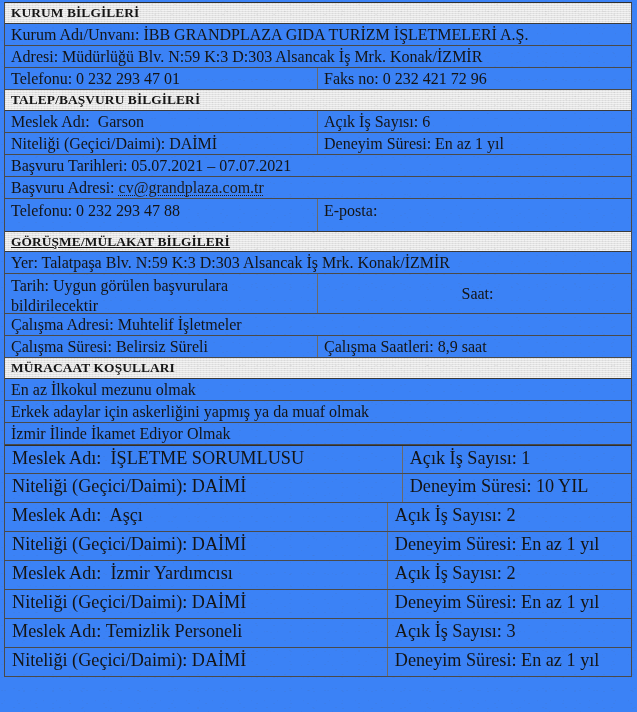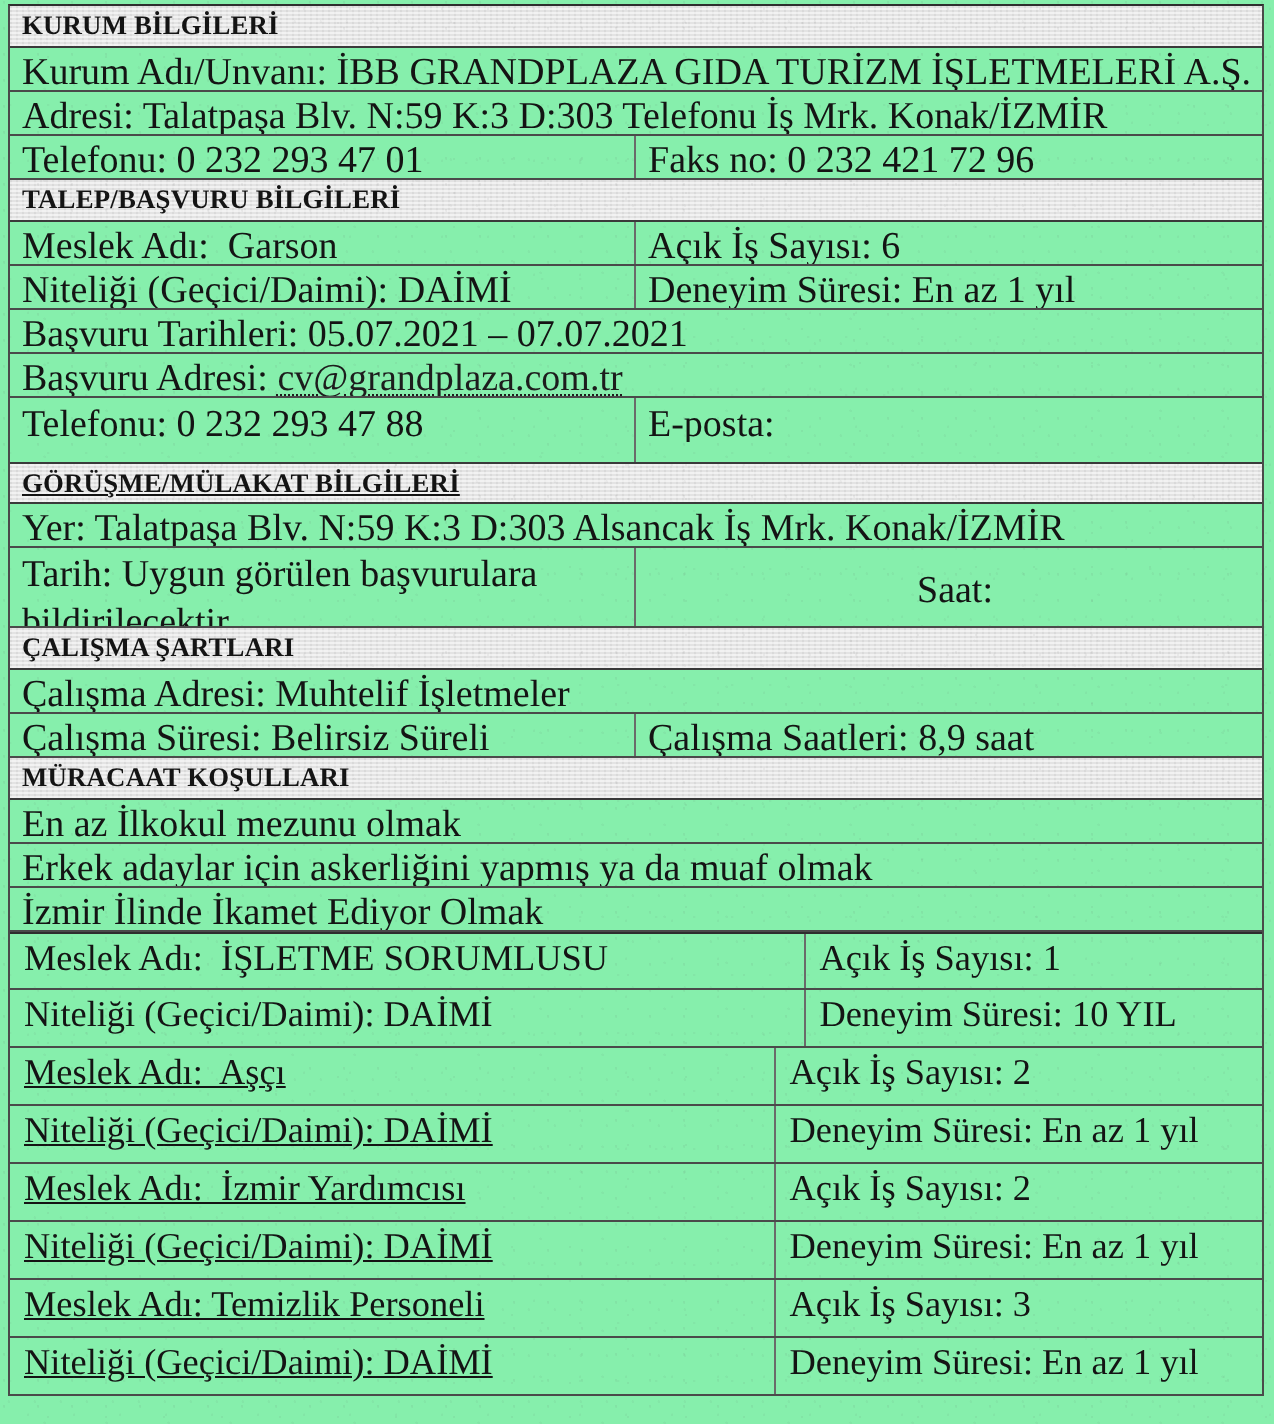--- a/index.html
+++ b/index.html
@@ -14,21 +14,21 @@
     overflow: hidden;
     font-family: "Liberation Serif", "DejaVu Serif", serif;
     color: #141414;
     -webkit-font-smoothing: antialiased;
   }
 
   .page {
     position: relative;
     width: 637px;
     height: 712px;
-    background: #86efac;
+    background: #3b82f6;
   }
 
   
   .scan-noise {
     position: absolute;
     inset: 0;
     pointer-events: none;
     z-index: 40;
     opacity: .5;
     background-image:
@@ -72,38 +72,38 @@
   .band .cell {
     font-weight: bold;
     font-size: 13.4px;
     letter-spacing: .1px;
     padding-top: 2px;
   }
 
   .cell {
     box-sizing: border-box;
     padding: 1px 0 1px 6px;
-    font-size: 19px;
+    font-size: 16px;
     line-height: 1.26;
     white-space: pre-wrap;
     overflow: hidden;
   }
 
   .cell.full  { width: 100%; }
 
   
   .cell.l-up  { width: 314px; border-right: 1.1px solid #6a6a6a; }
   .cell.r-up  { width: 314px; }
 
   
   .cell.l-j1  { width: 399px; border-right: 1.1px solid #6a6a6a; }
   .cell.r-j1  { width: 229px; }
 
   
-  .cell.l-j2  { width: 384px; border-right: 1.1px solid #6a6a6a; text-decoration: underline; }
+  .cell.l-j2  { width: 384px; border-right: 1.1px solid #6a6a6a; }
   .cell.r-j2  { width: 244px; }
 
   
   .big .cell {
     font-size: 18.2px;
     line-height: 1.3;
     padding-left: 7px;
   }
 
   
@@ -136,21 +136,21 @@
 
     <div class="row band h-band">
       <div class="cell full">KURUM BİLGİLERİ</div>
     </div>
 
     <div class="row h-std">
       <div class="cell full">Kurum Adı/Unvanı: İBB GRANDPLAZA GIDA TURİZM İŞLETMELERİ A.Ş.</div>
     </div>
 
     <div class="row h-std">
-      <div class="cell full">Adresi: Talatpaşa Blv. N:59 K:3 D:303 Telefonu İş Mrk. Konak/İZMİR</div>
+      <div class="cell full">Adresi: Müdürlüğü Blv. N:59 K:3 D:303 Alsancak İş Mrk. Konak/İZMİR</div>
     </div>
 
     <div class="row h-std">
       <div class="cell l-up">Telefonu: 0 232 293 47 01</div>
       <div class="cell r-up">Faks no: 0 232 421 72 96</div>
     </div>
 
     <div class="row band h-band">
       <div class="cell full">TALEP/BAŞVURU BİLGİLERİ</div>
     </div>
@@ -190,23 +190,20 @@
 
     <div class="row h-std">
       <div class="cell full">Yer: Talatpaşa Blv. N:59 K:3 D:303 Alsancak İş Mrk. Konak/İZMİR</div>
     </div>
 
     <div class="row h-tall">
       <div class="cell l-up" style="padding-top:2px;">Tarih: Uygun görülen başvurulara bildirilecektir</div>
       <div class="cell r-up" style="padding-top:10px;text-align:center;">Saat:</div>
     </div>
 
-    <div class="row band h-band">
-      <div class="cell full">ÇALIŞMA ŞARTLARI</div>
-    </div>
 
     <div class="row h-std">
       <div class="cell full">Çalışma Adresi: Muhtelif İşletmeler</div>
     </div>
 
     <div class="row h-std">
       <div class="cell l-up">Çalışma Süresi: Belirsiz Süreli</div>
       <div class="cell r-up">Çalışma Saatleri: 8,9 saat</div>
     </div>
 

